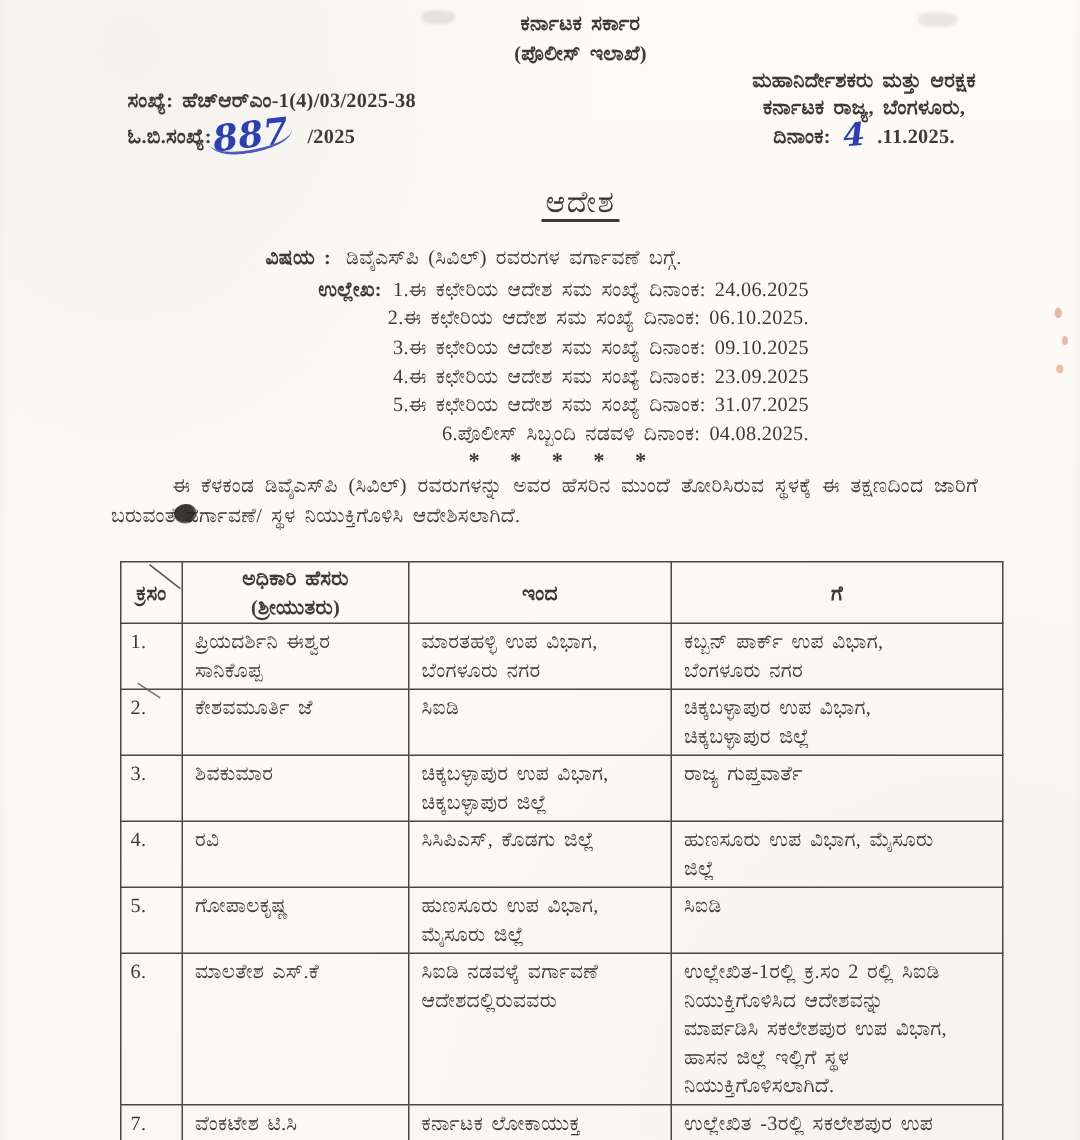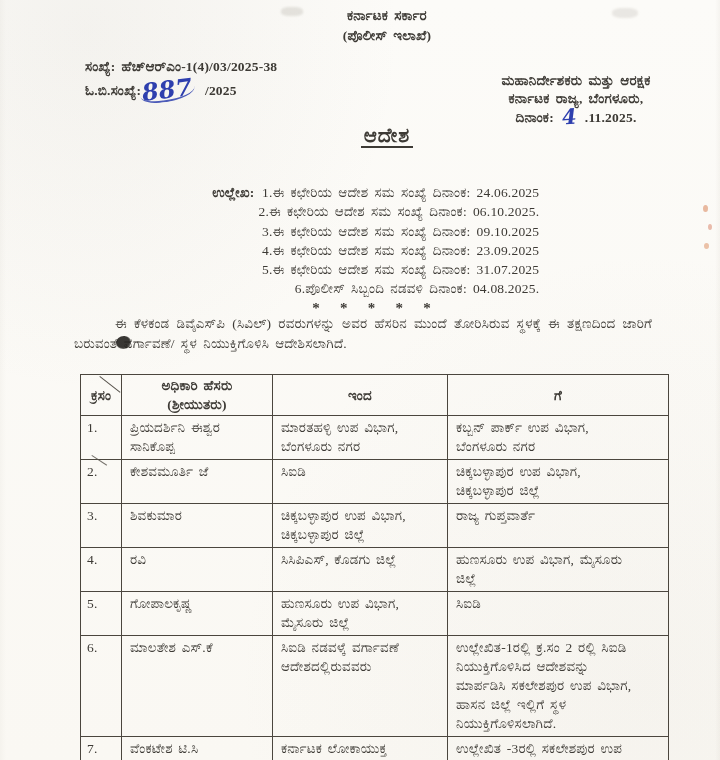--- a/index.html
+++ b/index.html
@@ -31,24 +31,24 @@
   .hand{
     color:#2e3fae;font-family:"DejaVu Serif",serif;
     font-style:italic;font-weight:bold;display:inline-block;
   }
   .hand-ob{
     font-size:24px;transform:rotate(-7deg);position:relative;top:3px;margin:0 4px 0 -1px;
     border-bottom:2px solid rgba(46,63,174,.85);border-radius:0 0 60% 40%;
     line-height:18px;padding:0 2px 1px 2px;
   }
   .hand-day{font-size:21px;transform:rotate(-4deg);position:relative;top:2px;margin:0 2px;line-height:16px;}
-  .right-block{position:absolute;left:436px;top:72px;width:280px;text-align:center;line-height:17.5px;font-weight:bold;}
+  .right-block{position:absolute;left:436px;top:45px;width:280px;text-align:center;line-height:17.5px;font-weight:bold;}
   .order-title{top:126px;}
   .order-title span{
-    display:inline-block;font-size:20px;font-weight:bold;letter-spacing:1px;
+    display:inline-block;font-size:20px;font-weight:normal;letter-spacing:1px;
     border-bottom:2px solid #3d3a35;padding:0 3px 1px 3px;
   }
   .subject{position:absolute;left:177px;top:162px;}
   .subject .lbl{font-weight:bold;margin-right:10px;}
   .refs{position:absolute;left:175px;top:183px;}
   .ref-row{position:relative;height:19.3px;white-space:nowrap;text-align:right;}
   .ref-label{font-weight:bold;display:inline-block;width:50px;}
   .ref-num{display:inline-block;width:22px;}
   .ref-first .ref-num{margin-left:-4px;}
   .ref-rest{padding-left:72px;}
@@ -118,20 +118,23 @@
       <span>ದಿನಾಂಕ:</span>
       <span class="hand hand-day">4</span>
       <span>.11.2025.</span>
     </div>
   </div>
 
   <div class="head-center order-title">
     <span>ಆದೇಶ</span>
   </div>
 
+  <div class="subject">
+    <span class="lbl">ವಿಷಯ :</span><span>ಡಿವೈಎಸ್‌ಪಿ (ಸಿವಿಲ್) ರವರುಗಳ ವರ್ಗಾವಣೆ ಬಗ್ಗೆ.</span>
+  </div>
 
   <div class="refs">
     <div class="ref-row ref-first">
       <span class="ref-label">ಉಲ್ಲೇಖ:</span><span class="ref-num">1.</span><span>ಈ ಕಛೇರಿಯ ಆದೇಶ ಸಮ ಸಂಖ್ಯೆ ದಿನಾಂಕ: 24.06.2025</span>
     </div>
     <div class="ref-row ref-rest">
       <span class="ref-num">2.</span><span>ಈ ಕಛೇರಿಯ ಆದೇಶ ಸಮ ಸಂಖ್ಯೆ ದಿನಾಂಕ: 06.10.2025.</span>
     </div>
     <div class="ref-row ref-rest">
       <span class="ref-num">3.</span><span>ಈ ಕಛೇರಿಯ ಆದೇಶ ಸಮ ಸಂಖ್ಯೆ ದಿನಾಂಕ: 09.10.2025</span>

